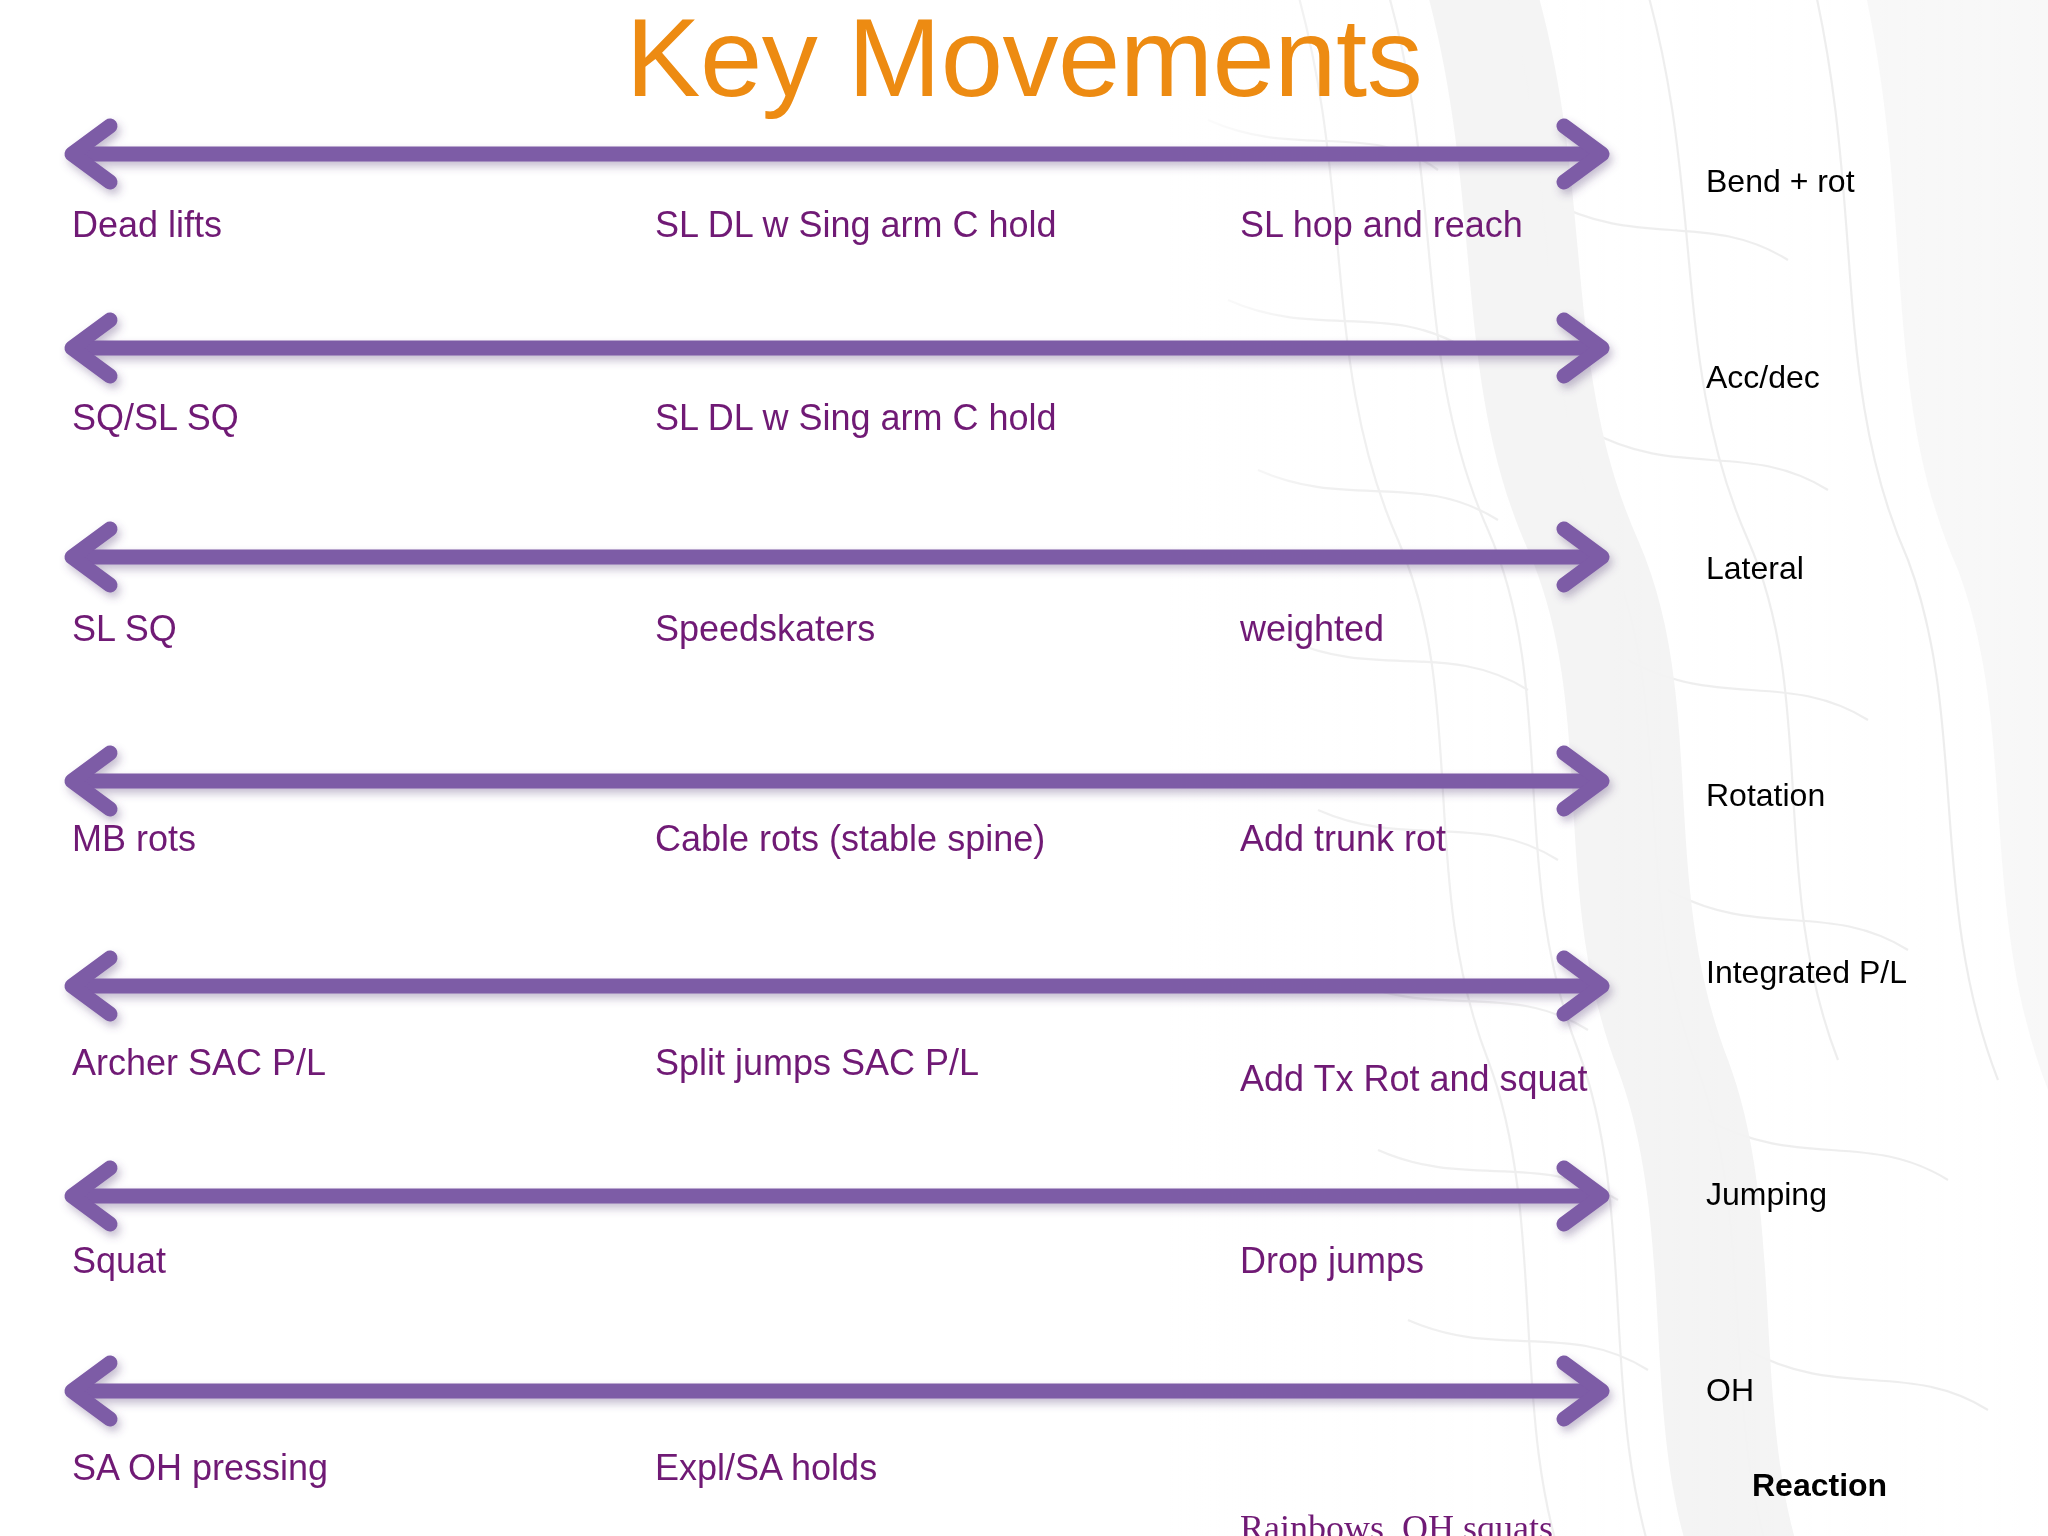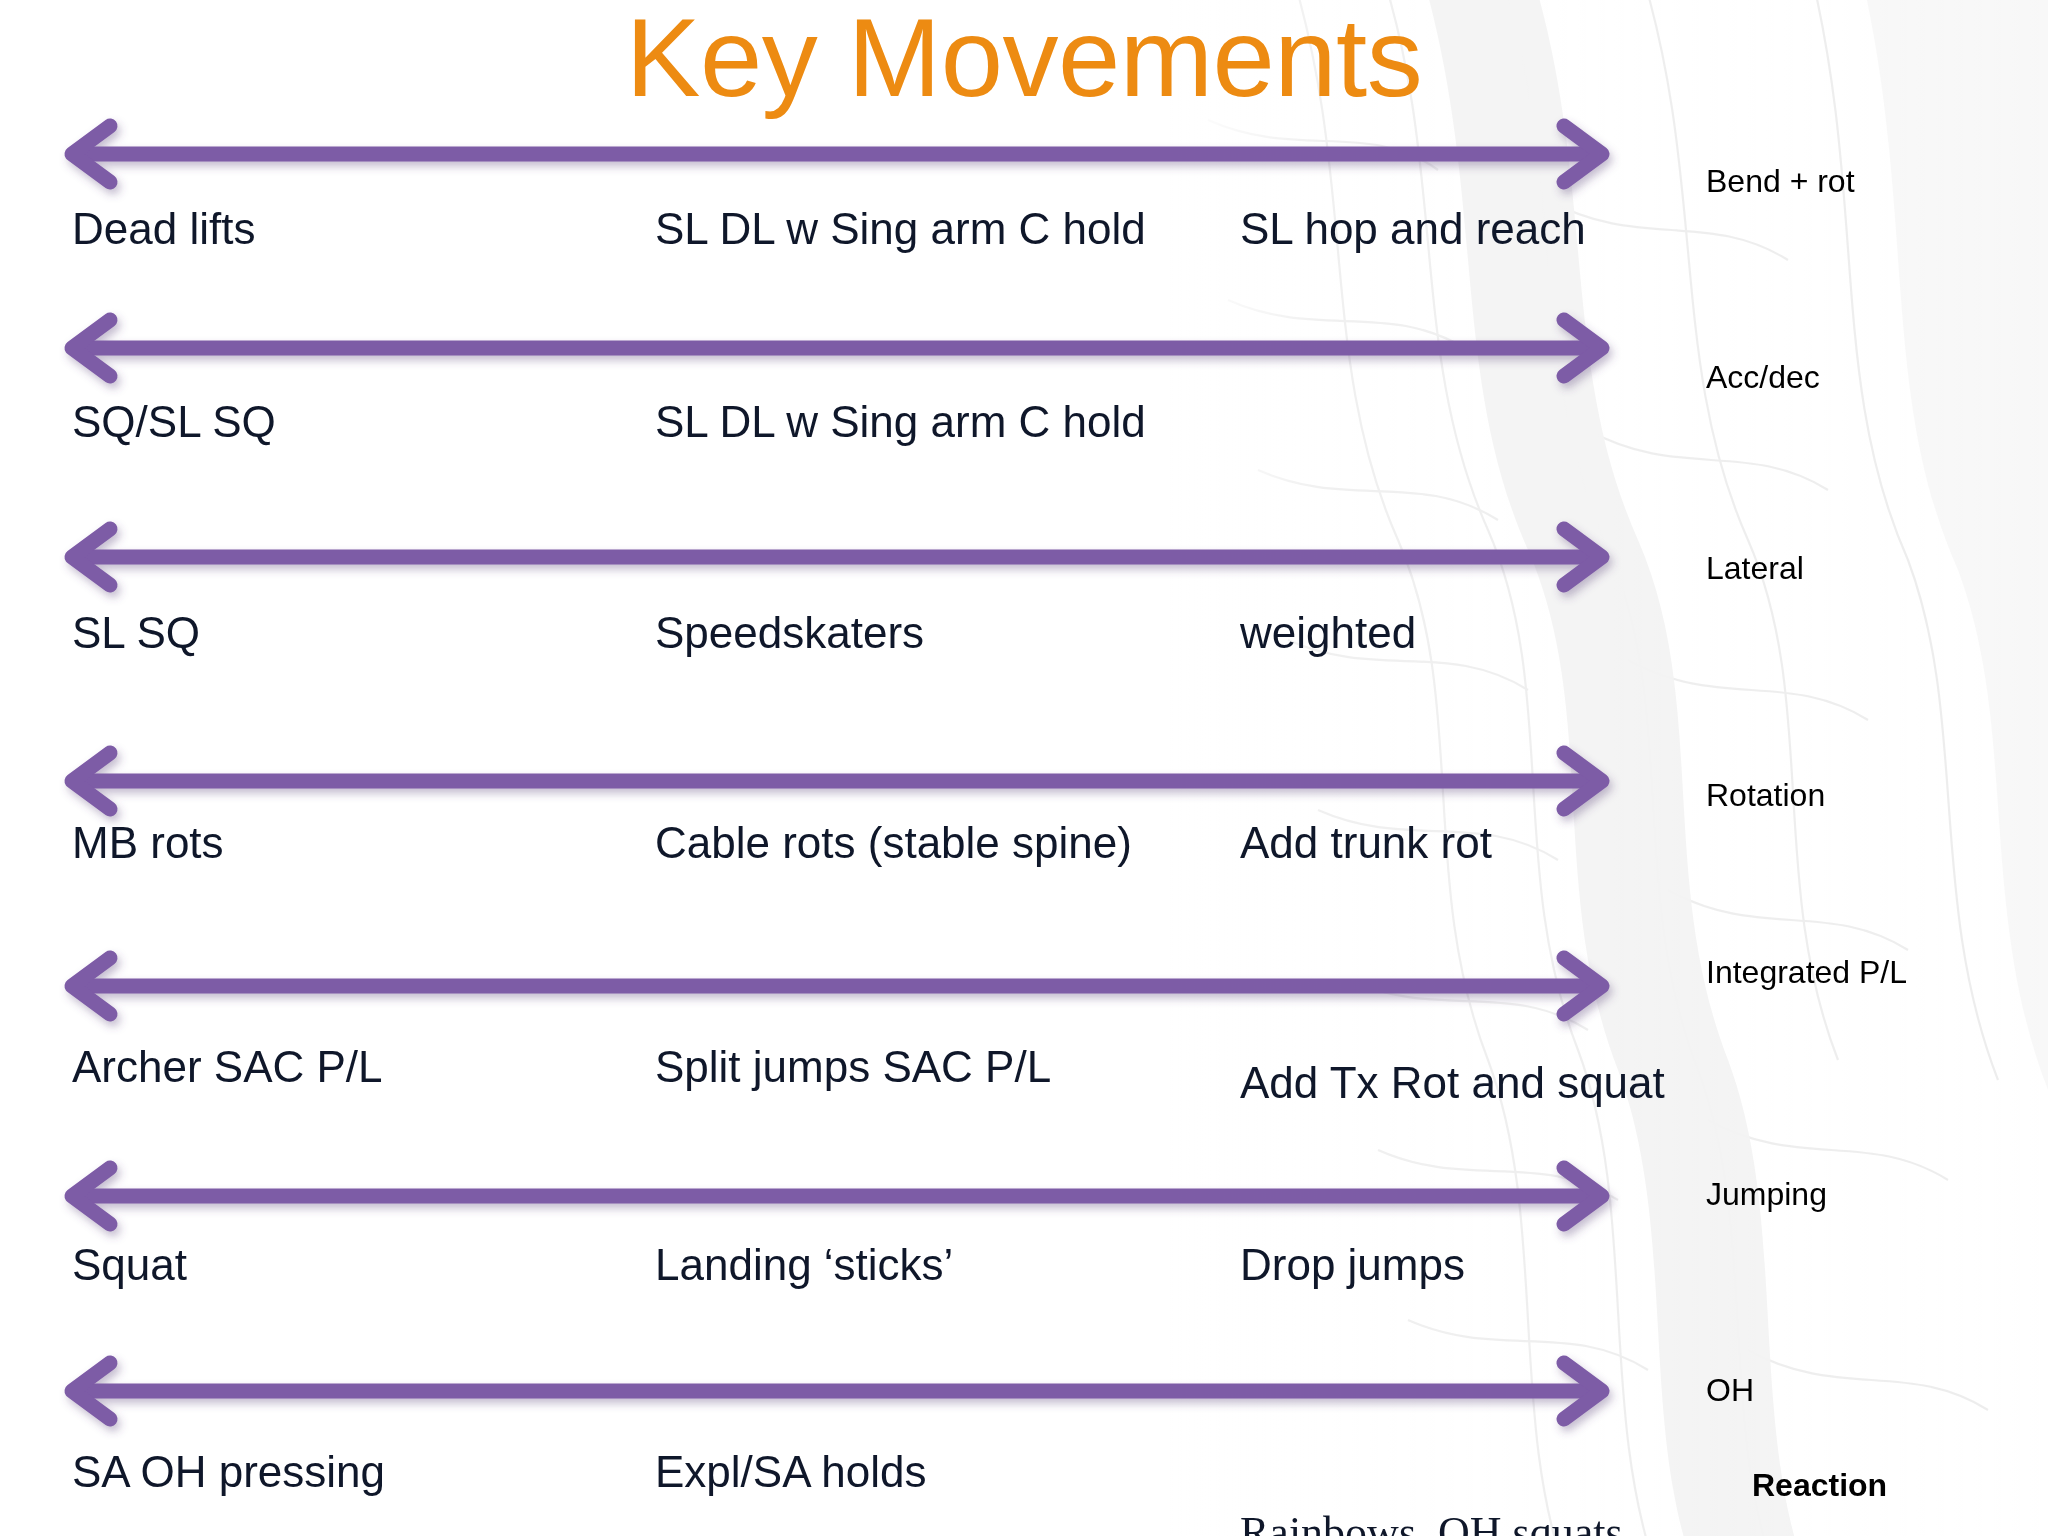--- a/index.html
+++ b/index.html
@@ -46,23 +46,23 @@
     position: absolute;
     left: 52px;
     width: 1570px;
     height: 72px;
   }
   .arrow svg { display: block; width: 100%; height: 100%; overflow: visible; }
 
   
   .cell {
     position: absolute;
-    font-size: 44px;
+    font-size: 36px;
     line-height: 1.15;
-    color: #0f172a;
+    color: #701a75;
     white-space: nowrap;
   }
   .col-1 { left: 72px; }
   .col-2 { left: 655px; }
   .col-3 { left: 1240px; }
 
   
   .rlabel {
     position: absolute;
     left: 1706px;
@@ -195,21 +195,20 @@
   <div class="arrow" style="top:1160px;">
     <svg viewBox="0 0 1570 72" preserveAspectRatio="none">
       <g filter="url(#shA)" fill="none" stroke="#7D5BA6" stroke-width="15" stroke-linecap="round" stroke-linejoin="round">
         <line x1="22" y1="36" x2="1548" y2="36"></line>
         <polyline points="58,8 20,36 58,64"></polyline>
         <polyline points="1512,8 1550,36 1512,64"></polyline>
       </g>
     </svg>
   </div>
   <div class="cell col-1" style="top:1240px;">Squat</div>
-  <div class="cell col-2" style="top:1240px;">Landing ‘sticks’</div>
   <div class="cell col-3" style="top:1240px;">Drop jumps</div>
   <div class="rlabel" style="top:1152px;">Jumping</div>
 
   <div class="arrow" style="top:1355px;">
     <svg viewBox="0 0 1570 72" preserveAspectRatio="none">
       <g filter="url(#shA)" fill="none" stroke="#7D5BA6" stroke-width="15" stroke-linecap="round" stroke-linejoin="round">
         <line x1="22" y1="36" x2="1548" y2="36"></line>
         <polyline points="58,8 20,36 58,64"></polyline>
         <polyline points="1512,8 1550,36 1512,64"></polyline>
       </g>

